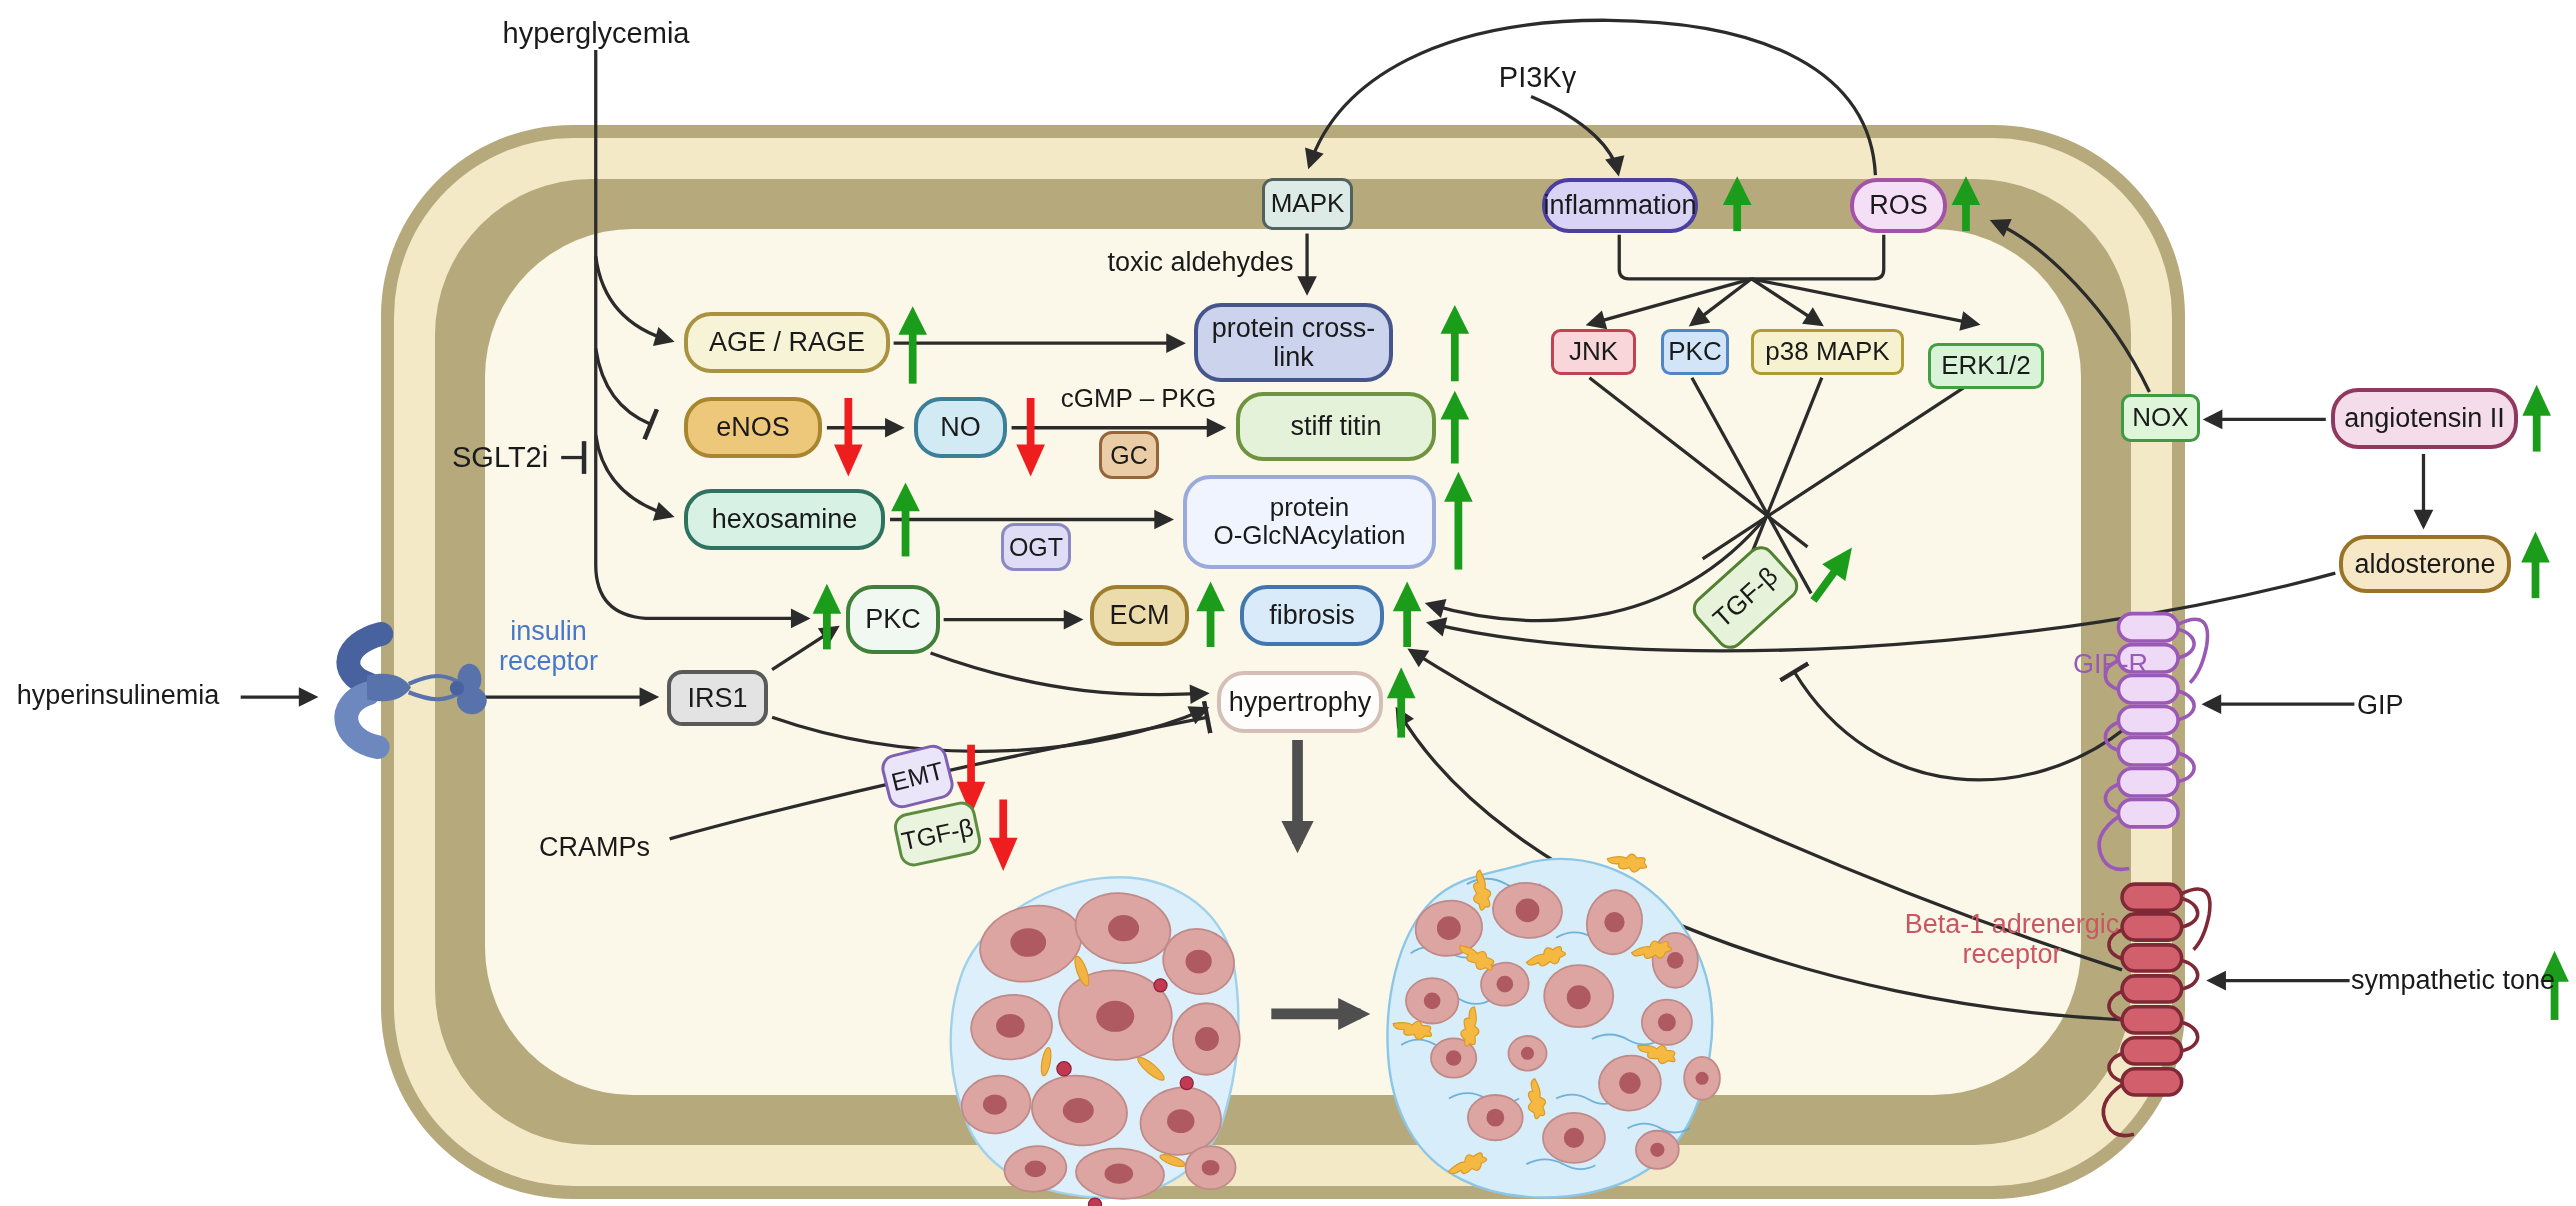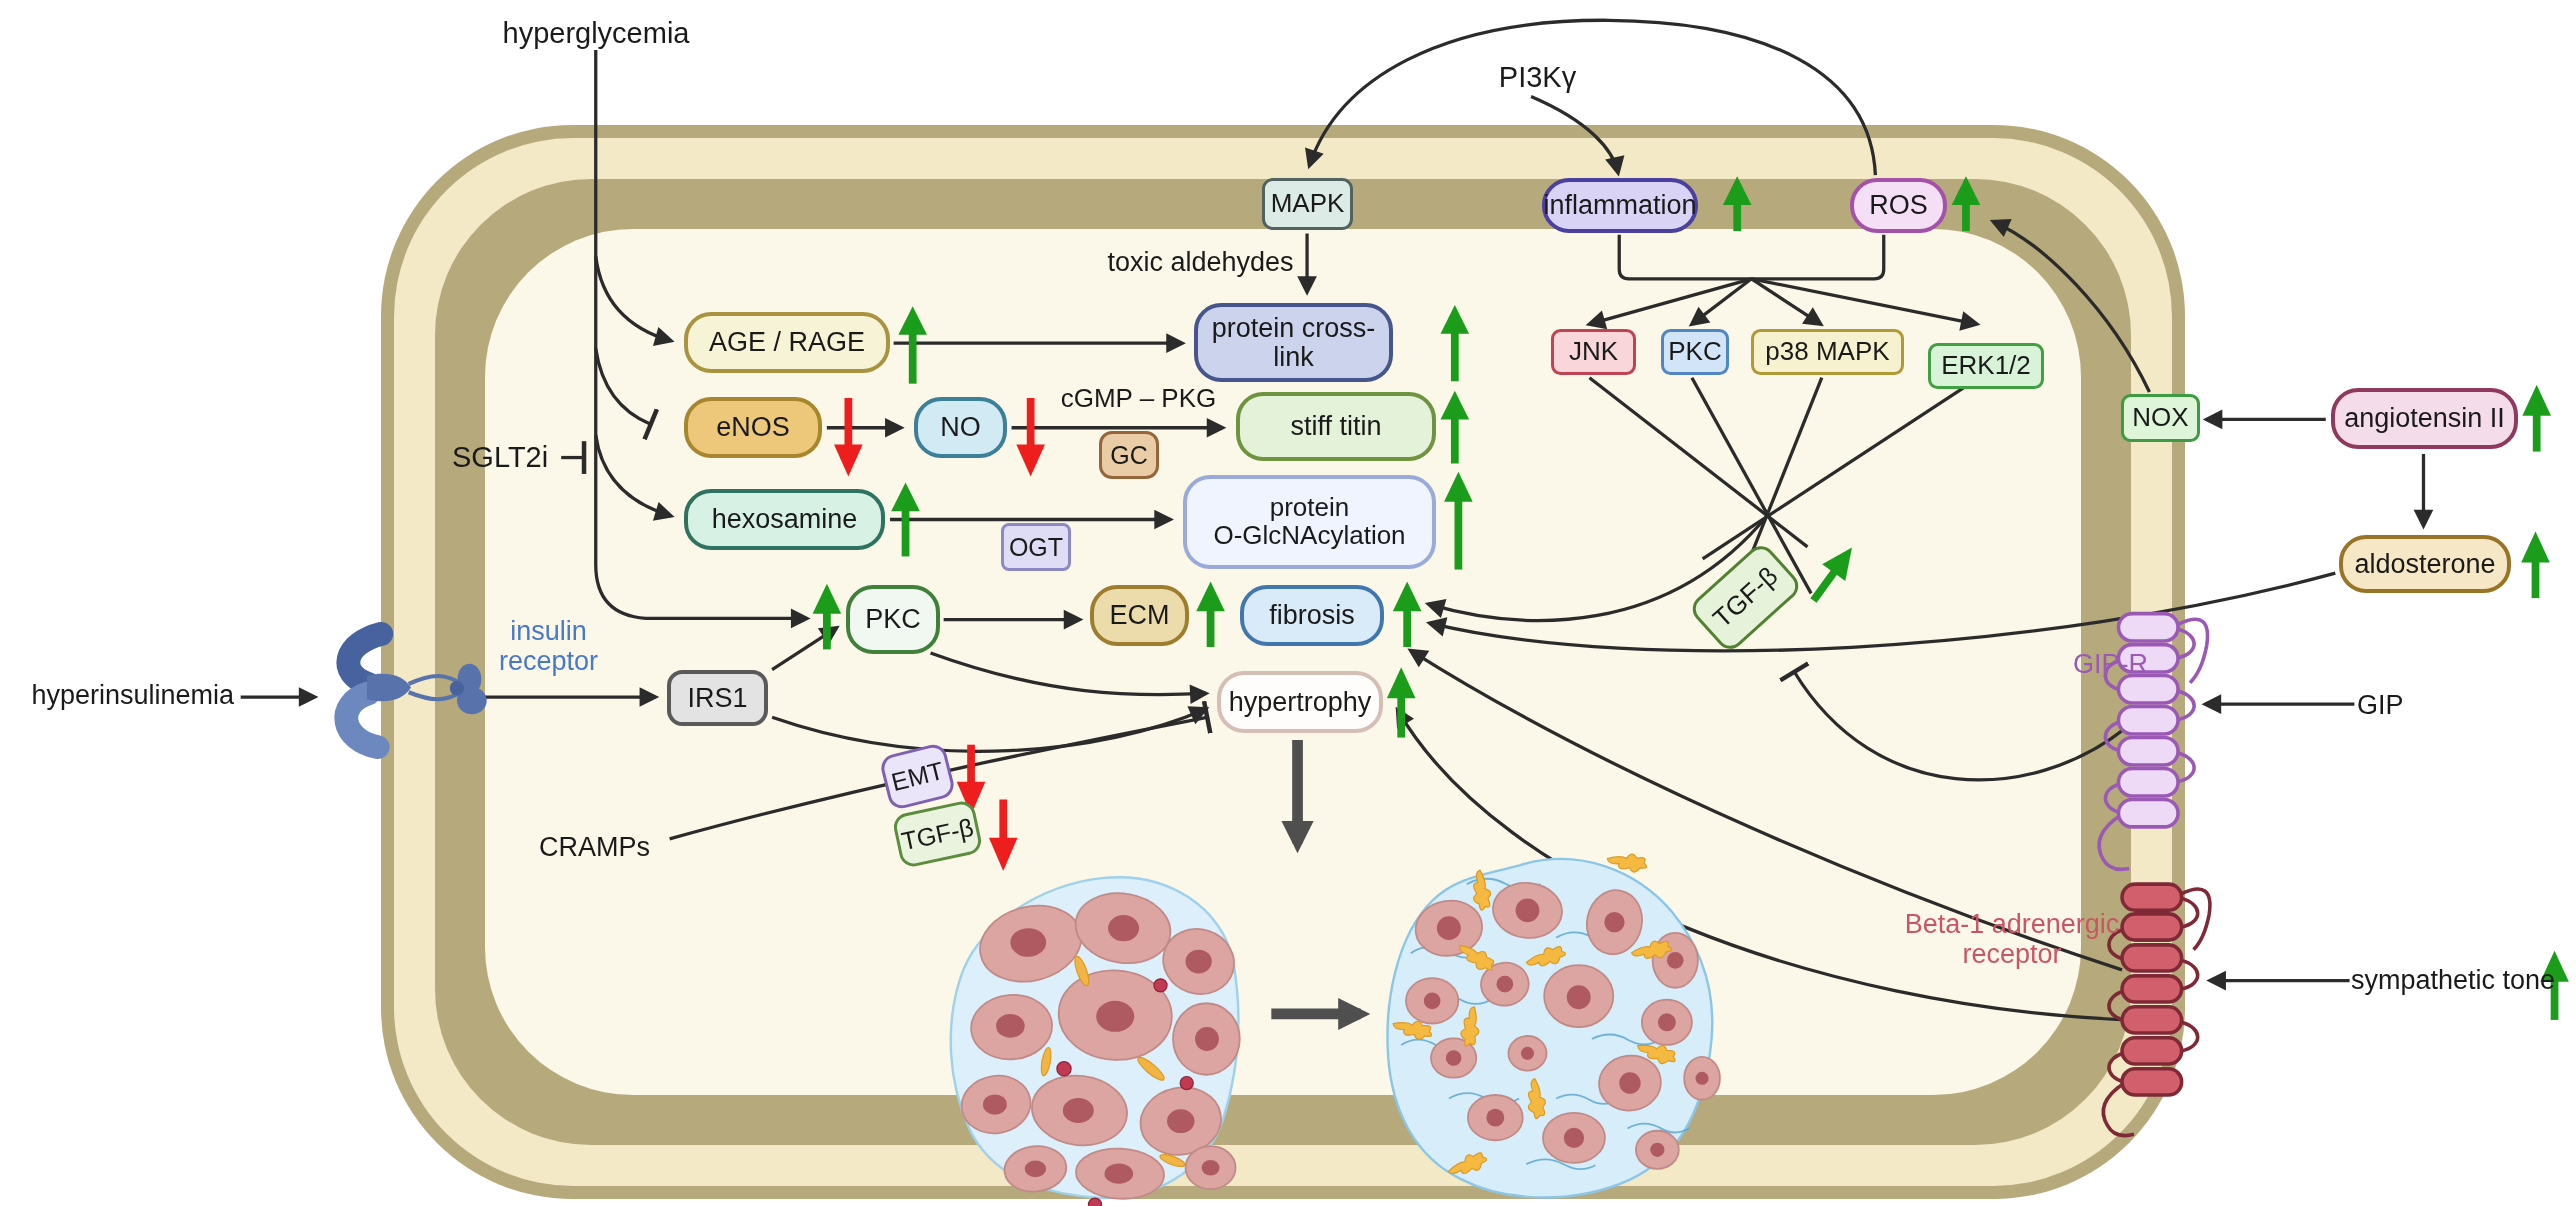--- a/index.html
+++ b/index.html
@@ -44,21 +44,21 @@
   #nd-erk{left:1928px;top:329px;width:116px;height:46px;font-size:26px;}
   #nd-nox{left:2121px;top:394px;width:79px;height:48px;font-size:26px;z-index:4;}
   #nd-angiotensin{left:2331px;top:388px;width:187px;height:61px;}
   #nd-aldosterone{left:2339px;top:535px;width:172px;height:58px;}
   #lbl-hyperglycemia{left:489px;top:16.7px;width:214px;font-size:29px;}
   #lbl-sglt2i{left:452px;top:441px;width:113px;font-size:29px;text-align:left;}
   #lbl-toxic{left:1102px;top:247px;width:197px;}
   #lbl-pi3k{left:1481px;top:61px;width:113px;font-size:29px;}
   #lbl-cgmp{left:1049px;top:384px;width:179px;font-size:26px;}
   #lbl-insrec{left:474px;top:616px;width:149px;}
-  #lbl-hyperins{left:16.7px;top:680px;width:232px;text-align:center;}
+  #lbl-hyperins{left:16.7px;top:680px;width:232px;text-align:left;}
   #lbl-cramps{left:539px;top:832px;width:137px;text-align:left;}
   #lbl-gipr{left:2057px;top:649px;width:107px;}
   #lbl-gip{left:2357px;top:690px;width:77px;text-align:left;}
   #lbl-beta1{left:1887px;top:909px;width:250px;}
   #lbl-symp{left:2351px;top:965px;width:226px;text-align:left;}
 </style>
 </head>
 <body>
 
 <div id="canvas">
@@ -378,21 +378,21 @@
   <div class="pill" id="nd-pufa" style="background: rgb(220, 235, 230); border-color: rgb(81, 98, 95);"><span>MAPK</span></div>
   <div class="pill" id="nd-inflammation" style="background: rgb(217, 212, 246); border-color: rgb(75, 63, 160);"><span>inflammation</span></div>
   <div class="pill" id="nd-ros" style="background: rgb(245, 223, 247); border-color: rgb(163, 82, 168);"><span>ROS</span></div>
   <div class="pill" id="nd-age_rage" style="background: rgb(246, 243, 214); border-color: rgb(170, 147, 64);"><span>AGE / RAGE</span></div>
   <div class="pill" id="nd-protein_crosslink" style="background: rgb(204, 211, 237); border-color: rgb(70, 86, 140);"><span>protein cross-link</span></div>
   <div class="pill" id="nd-enos" style="background: rgb(237, 200, 123); border-color: rgb(168, 134, 46);"><span>eNOS</span></div>
   <div class="pill" id="nd-no" style="background: rgb(210, 234, 244); border-color: rgb(60, 127, 153);"><span>NO</span></div>
   <div class="pill" id="nd-gc" style="background: rgb(234, 205, 166); border-color: rgb(150, 101, 58);"><span>GC</span></div>
   <div class="pill" id="nd-stiff_titin" style="background: rgb(229, 242, 218); border-color: rgb(111, 148, 64);"><span>stiff titin</span></div>
   <div class="pill" id="nd-hexosamine" style="background: rgb(215, 241, 228); border-color: rgb(47, 114, 96);"><span>hexosamine</span></div>
-  <div class="pill" id="nd-ogt" style="background: rgb(223, 221, 245); border-color: rgb(139, 136, 194); border-radius: 8px;"><span>OGT</span></div>
+  <div class="pill" id="nd-ogt" style="background: rgb(223, 221, 245); border-color: rgb(139, 136, 194);"><span>OGT</span></div>
   <div class="pill" id="nd-oglcnac" style="background: rgb(239, 244, 254); border-color: rgb(154, 171, 219);"><span>protein
 O-GlcNAcylation</span></div>
   <div class="pill" id="nd-pkc" style="background: rgb(241, 248, 241); border-color: rgb(64, 128, 58);"><span>PKC</span></div>
   <div class="pill" id="nd-ecm" style="background: rgb(236, 219, 171); border-color: rgb(159, 125, 46);"><span>ECM</span></div>
   <div class="pill" id="nd-fibrosis" style="background: rgb(217, 234, 249); border-color: rgb(66, 119, 174);"><span>fibrosis</span></div>
   <div class="pill" id="nd-hypertrophy" style="background: rgb(255, 253, 251); border-color: rgb(213, 190, 182);"><span>hypertrophy</span></div>
   <div class="pill" id="nd-irs1" style="background: rgb(227, 227, 227); border-color: rgb(90, 90, 90);"><span>IRS1</span></div>
   <div class="pill" id="nd-emt" style="background: rgb(235, 229, 249); border-color: rgb(126, 95, 176);"><span>EMT</span></div>
   <div class="pill" id="nd-tgfb_emt" style="background: rgb(233, 243, 221); border-color: rgb(92, 140, 62);"><span>TGF-β</span></div>
   <div class="pill" id="nd-tgfb_main" style="background: rgb(230, 243, 218); border-color: rgb(83, 129, 50);"><span>TGF-β</span></div>

